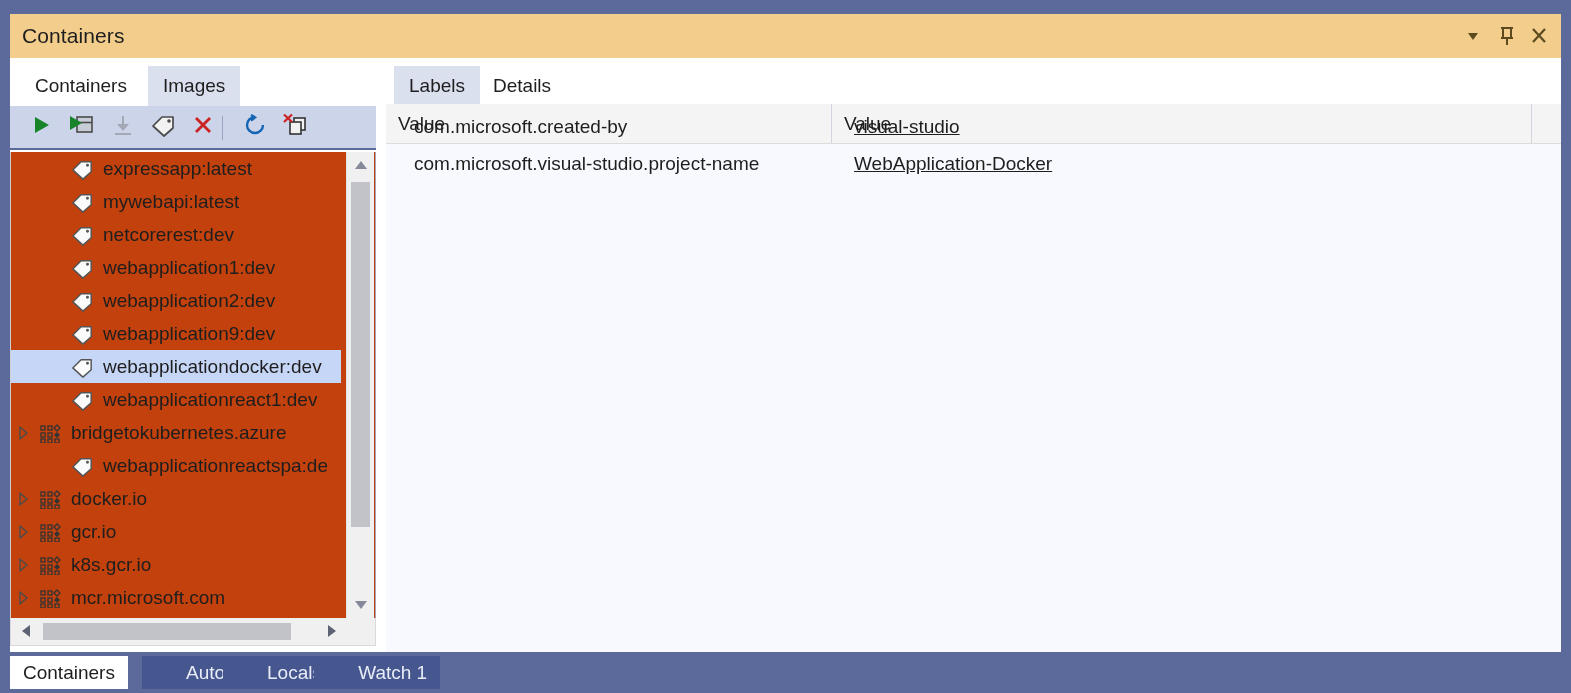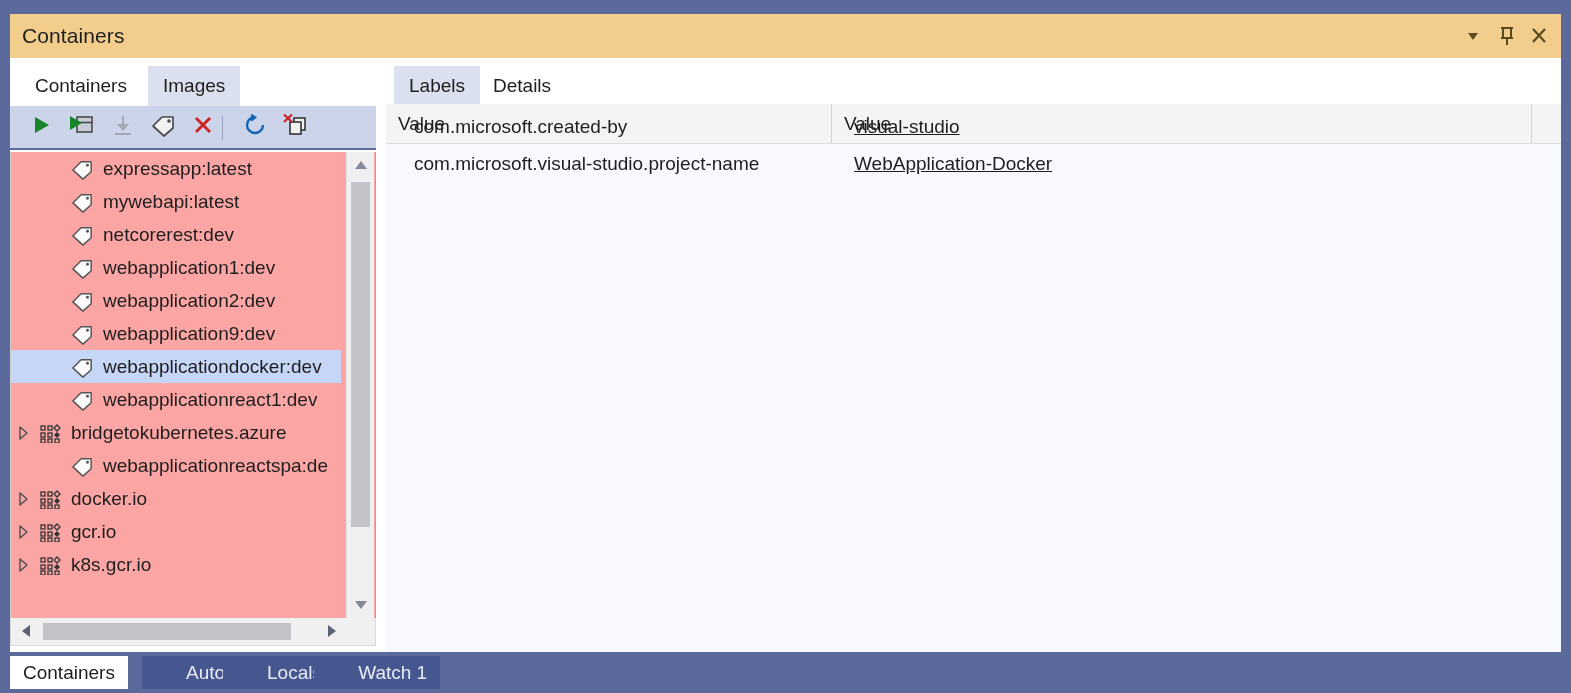--- a/index.html
+++ b/index.html
@@ -108,21 +108,21 @@
     left: 212px; top: 10px;
     width: 1px; height: 24px;
     background: #9aa3bf;
   }
 
   
   #images-tree {
     position: absolute;
     left: 0; top: 94px;
     width: 366px; height: 466px;
-    background: #fca5a5;
+    background: #c2410c;
     border-left: 1px solid #cfcfcf;
     border-right: 1px solid #a0a6bb;
     box-sizing: border-box;
     overflow: hidden;
   }
   #tree-rows {
     position: absolute;
     left: 0; top: 0;
     width: 330px;
     height: 466px;
@@ -578,20 +578,41 @@
                   <rect x="2" y="10" width="4" height="4" fill="none" stroke="#333" stroke-width="1.3"></rect>
                   <rect x="9" y="10" width="4" height="4" fill="none" stroke="#333" stroke-width="1.3"></rect>
                   <rect x="2" y="16" width="4" height="4" fill="none" stroke="#333" stroke-width="1.3"></rect>
                   <rect x="9" y="16" width="4" height="4" fill="none" stroke="#333" stroke-width="1.3"></rect>
                   <rect x="16" y="16" width="4" height="4" fill="none" stroke="#333" stroke-width="1.3"></rect>
                   <polygon points="18,2 21,5 18,8 15,5" fill="none" stroke="#333" stroke-width="1.3"></polygon>
                   <polygon points="18,9 21,12 18,15 15,12" fill="#333"></polygon>
                 </svg>
               </span>
               <span class="row-label">k8s.gcr.io</span>
+            </div>
+            <div class="tree-row">
+              <span class="expander">
+                <svg width="14" height="16" viewBox="0 0 14 16">
+                  <polygon points="4,2 11,8 4,14" fill="none" stroke="#4b4b4b" stroke-width="1.4" stroke-linejoin="round"></polygon>
+                </svg>
+              </span>
+              <span class="row-icon">
+                <svg width="22" height="20" viewBox="0 0 22 20">
+                  <rect x="2" y="3" width="4" height="4" fill="none" stroke="#333" stroke-width="1.3"></rect>
+                  <rect x="9" y="3" width="4" height="4" fill="none" stroke="#333" stroke-width="1.3"></rect>
+                  <rect x="2" y="10" width="4" height="4" fill="none" stroke="#333" stroke-width="1.3"></rect>
+                  <rect x="9" y="10" width="4" height="4" fill="none" stroke="#333" stroke-width="1.3"></rect>
+                  <rect x="2" y="16" width="4" height="4" fill="none" stroke="#333" stroke-width="1.3"></rect>
+                  <rect x="9" y="16" width="4" height="4" fill="none" stroke="#333" stroke-width="1.3"></rect>
+                  <rect x="16" y="16" width="4" height="4" fill="none" stroke="#333" stroke-width="1.3"></rect>
+                  <polygon points="18,2 21,5 18,8 15,5" fill="none" stroke="#333" stroke-width="1.3"></polygon>
+                  <polygon points="18,9 21,12 18,15 15,12" fill="#333"></polygon>
+                </svg>
+              </span>
+              <span class="row-label">mcr.microsoft.com</span>
             </div>
           </div>
 
         <div id="tree-vscroll">
           <div class="sb-arrow" id="vsb-up">
             <svg width="16" height="14" viewBox="0 0 16 14">
                 <polygon points="8,3 14,11 2,11" fill="#868999"></polygon>
               </svg>
           </div>
           <div id="vsb-thumb"></div>

